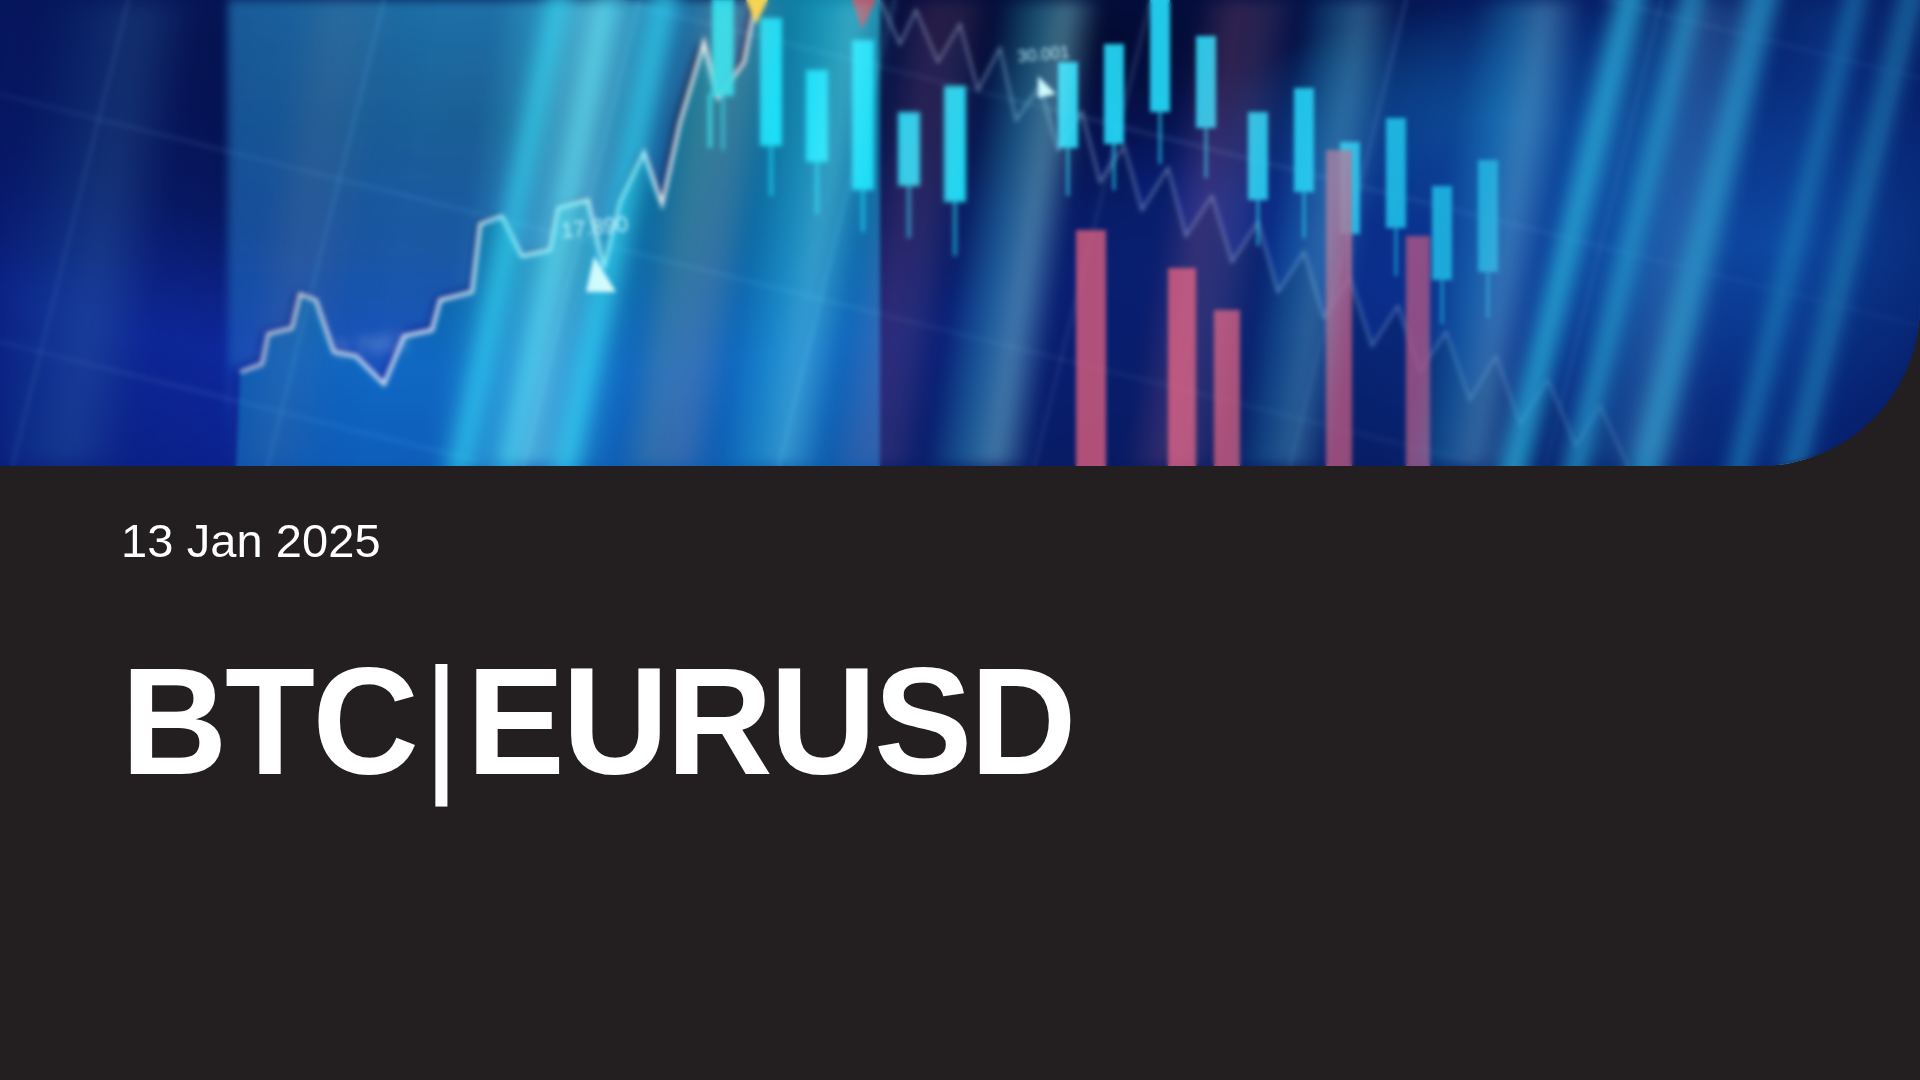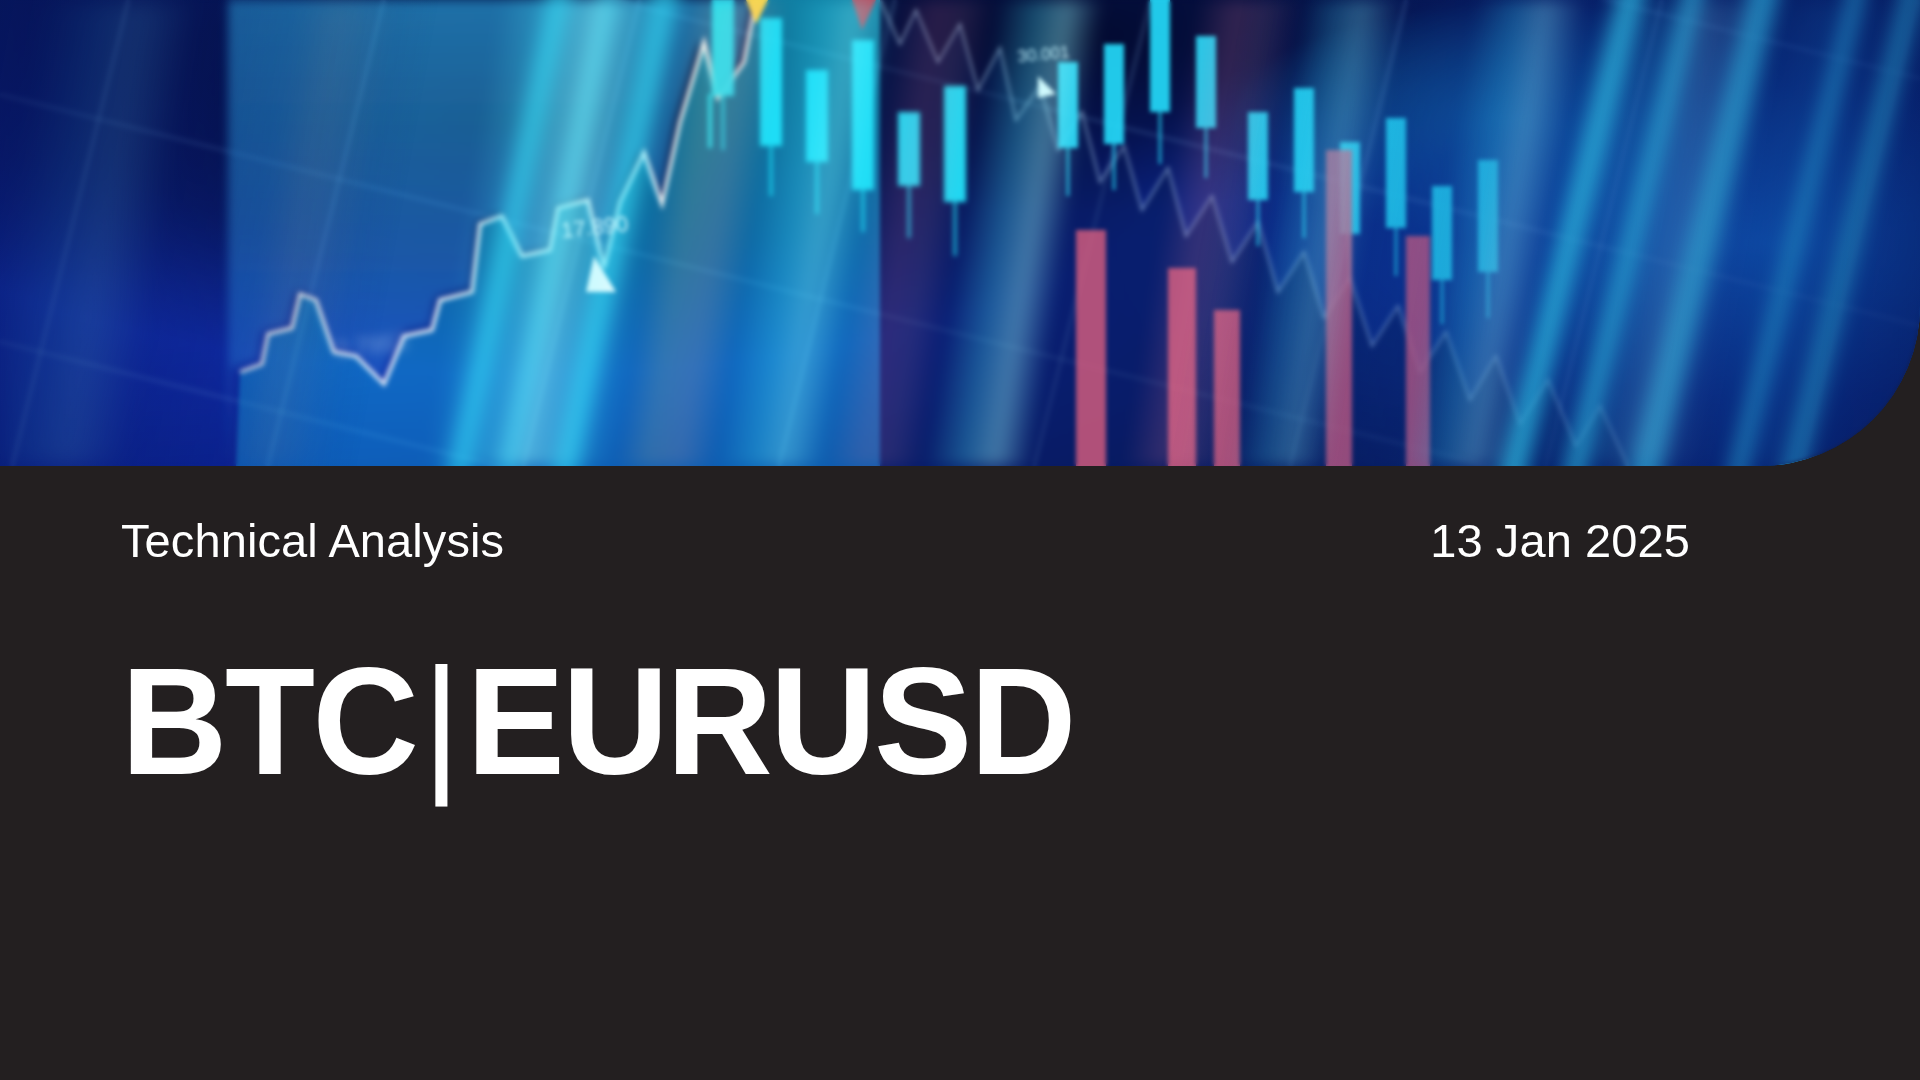--- a/index.html
+++ b/index.html
@@ -310,19 +310,18 @@
 
     <div class="hero-layer streaks"></div>
     <div class="hero-layer streaks-2"></div>
     <div class="hero-layer dof-right"></div>
     <div class="hero-layer dof-left"></div>
   </div>
 
   <div class="panel"></div>
 
   <div class="meta-row">
-    <div class="kicker">Technical Analysis</div>
     <div class="pubdate">13 Jan 2025</div>
   </div>
 
   <h1 class="headline"><span>BTC</span><span class="sep">|</span><span>EURUSD</span></h1>
 
 </div>
 
 </body></html>

